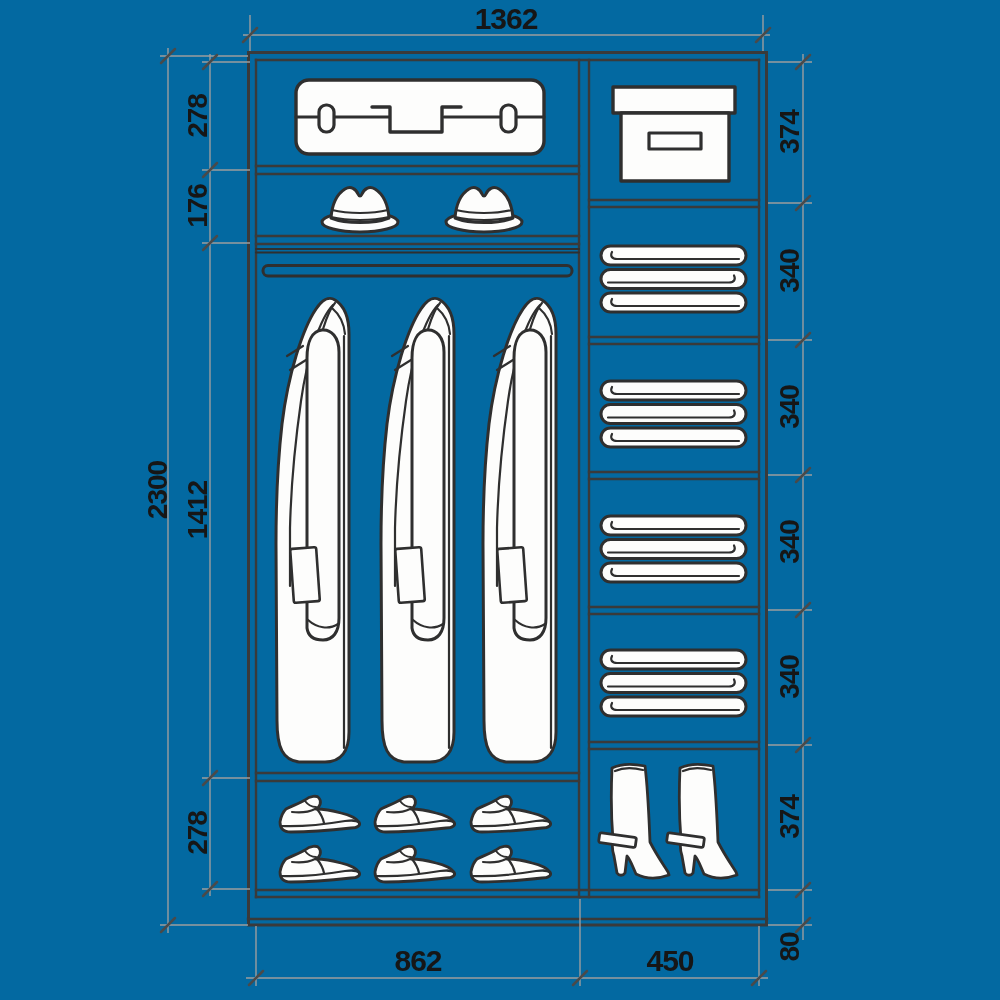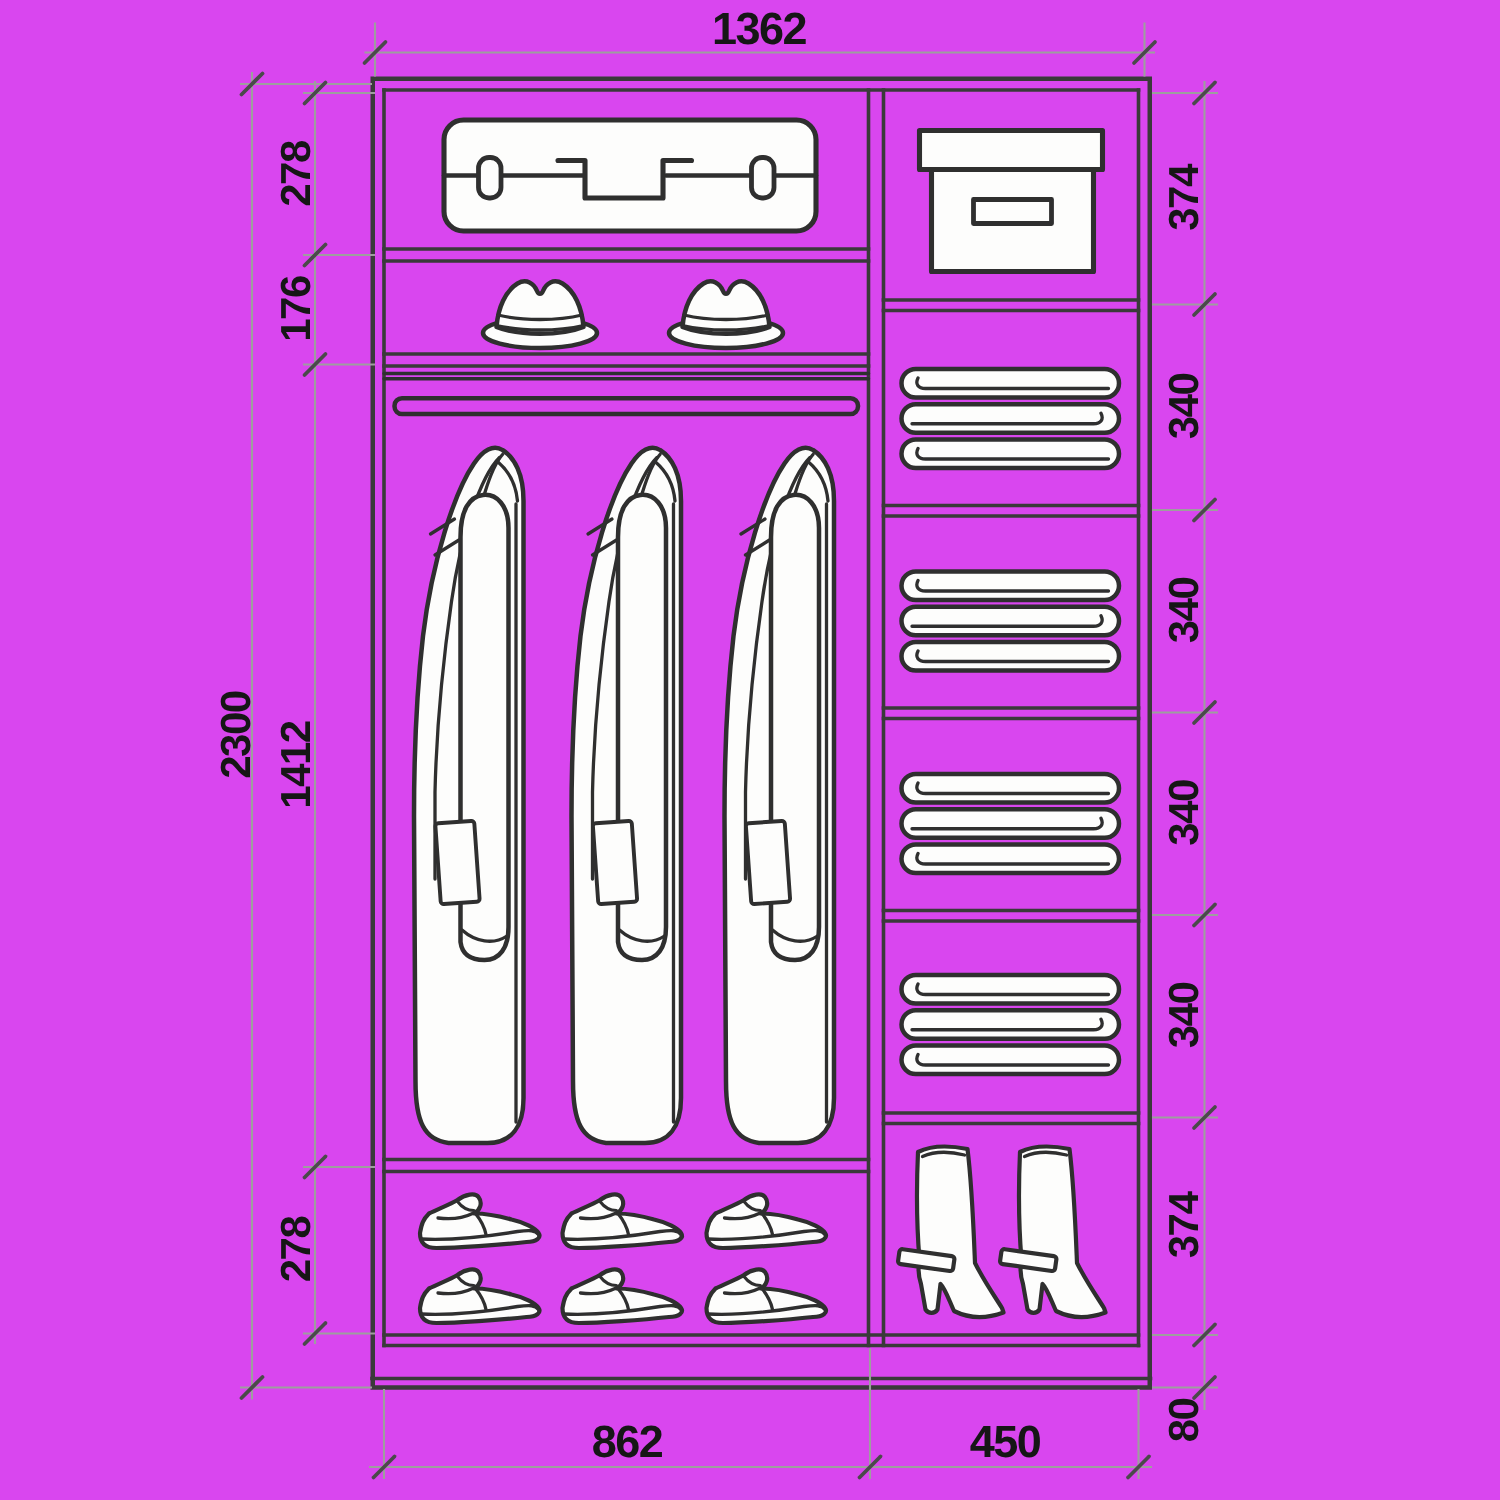--- a/index.html
+++ b/index.html
@@ -1,16 +1,16 @@
 <!DOCTYPE html>
 <html><head>
 <meta charset="utf-8">
 <style>
   html,body{margin:0;padding:0;background:#ffffff;}
-  .canvas{position:relative;width:1000px;height:1000px;background:#d946ef;overflow:hidden;
+  .canvas{position:relative;width:1000px;height:1000px;background:#0369a1;overflow:hidden;
           font-family:"Liberation Sans",sans-serif;}
   svg{display:block;width:1000px;height:1000px;}
   
   .wall   {stroke:#3a3a3a;stroke-width:3;fill:none;stroke-linecap:square;}
   .wall2  {stroke:#3a3a3a;stroke-width:2.4;fill:none;stroke-linecap:square;}
   
   .ic     {stroke:#2f2f2f;stroke-width:3;fill:#fdfdfc;stroke-linejoin:round;stroke-linecap:round;}
   .icn    {stroke:#2f2f2f;stroke-width:3;fill:none;stroke-linejoin:round;stroke-linecap:round;}
   .icl    {stroke:#2f2f2f;stroke-width:2.2;fill:none;stroke-linecap:round;}
   

